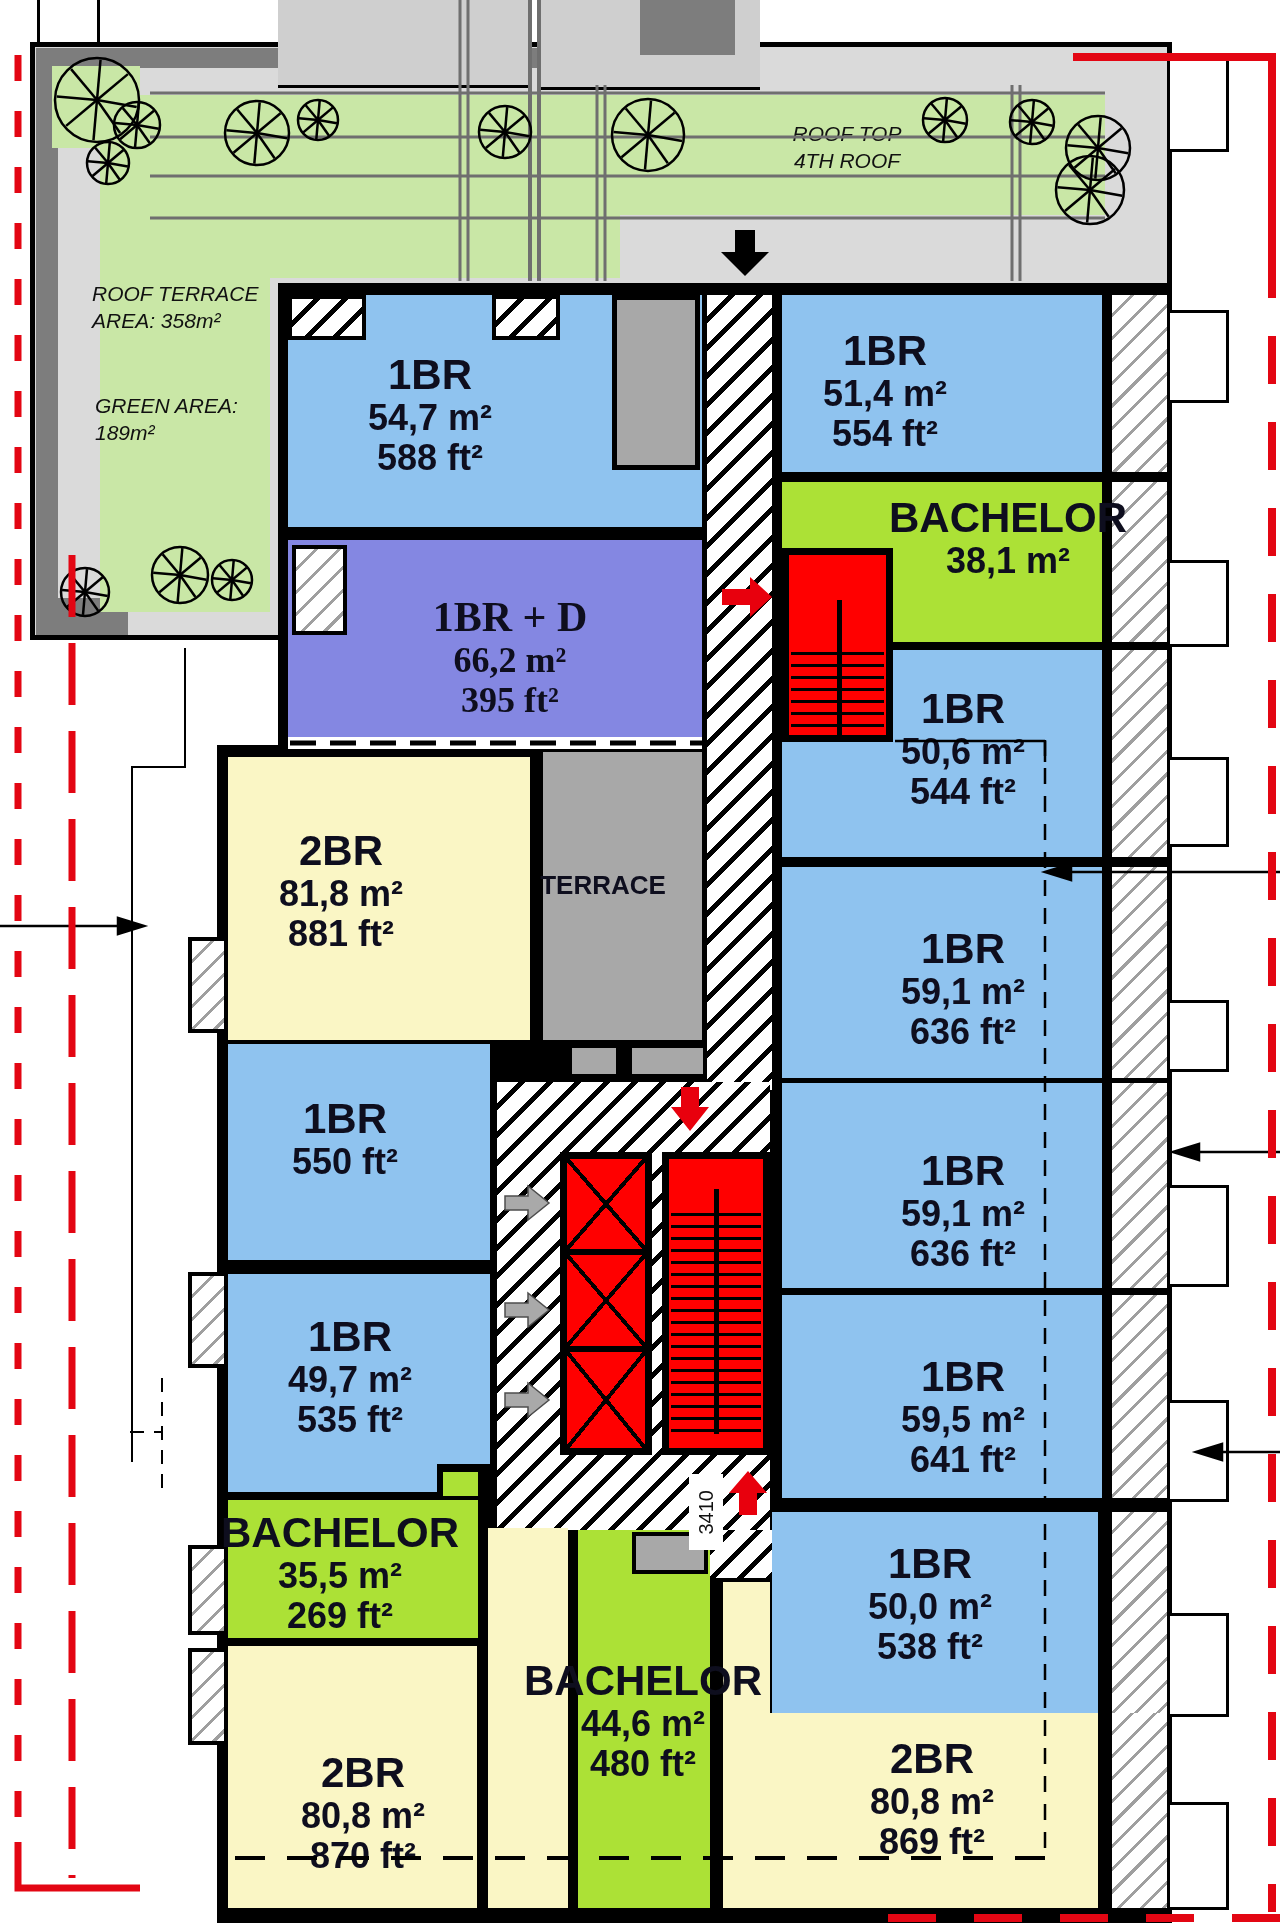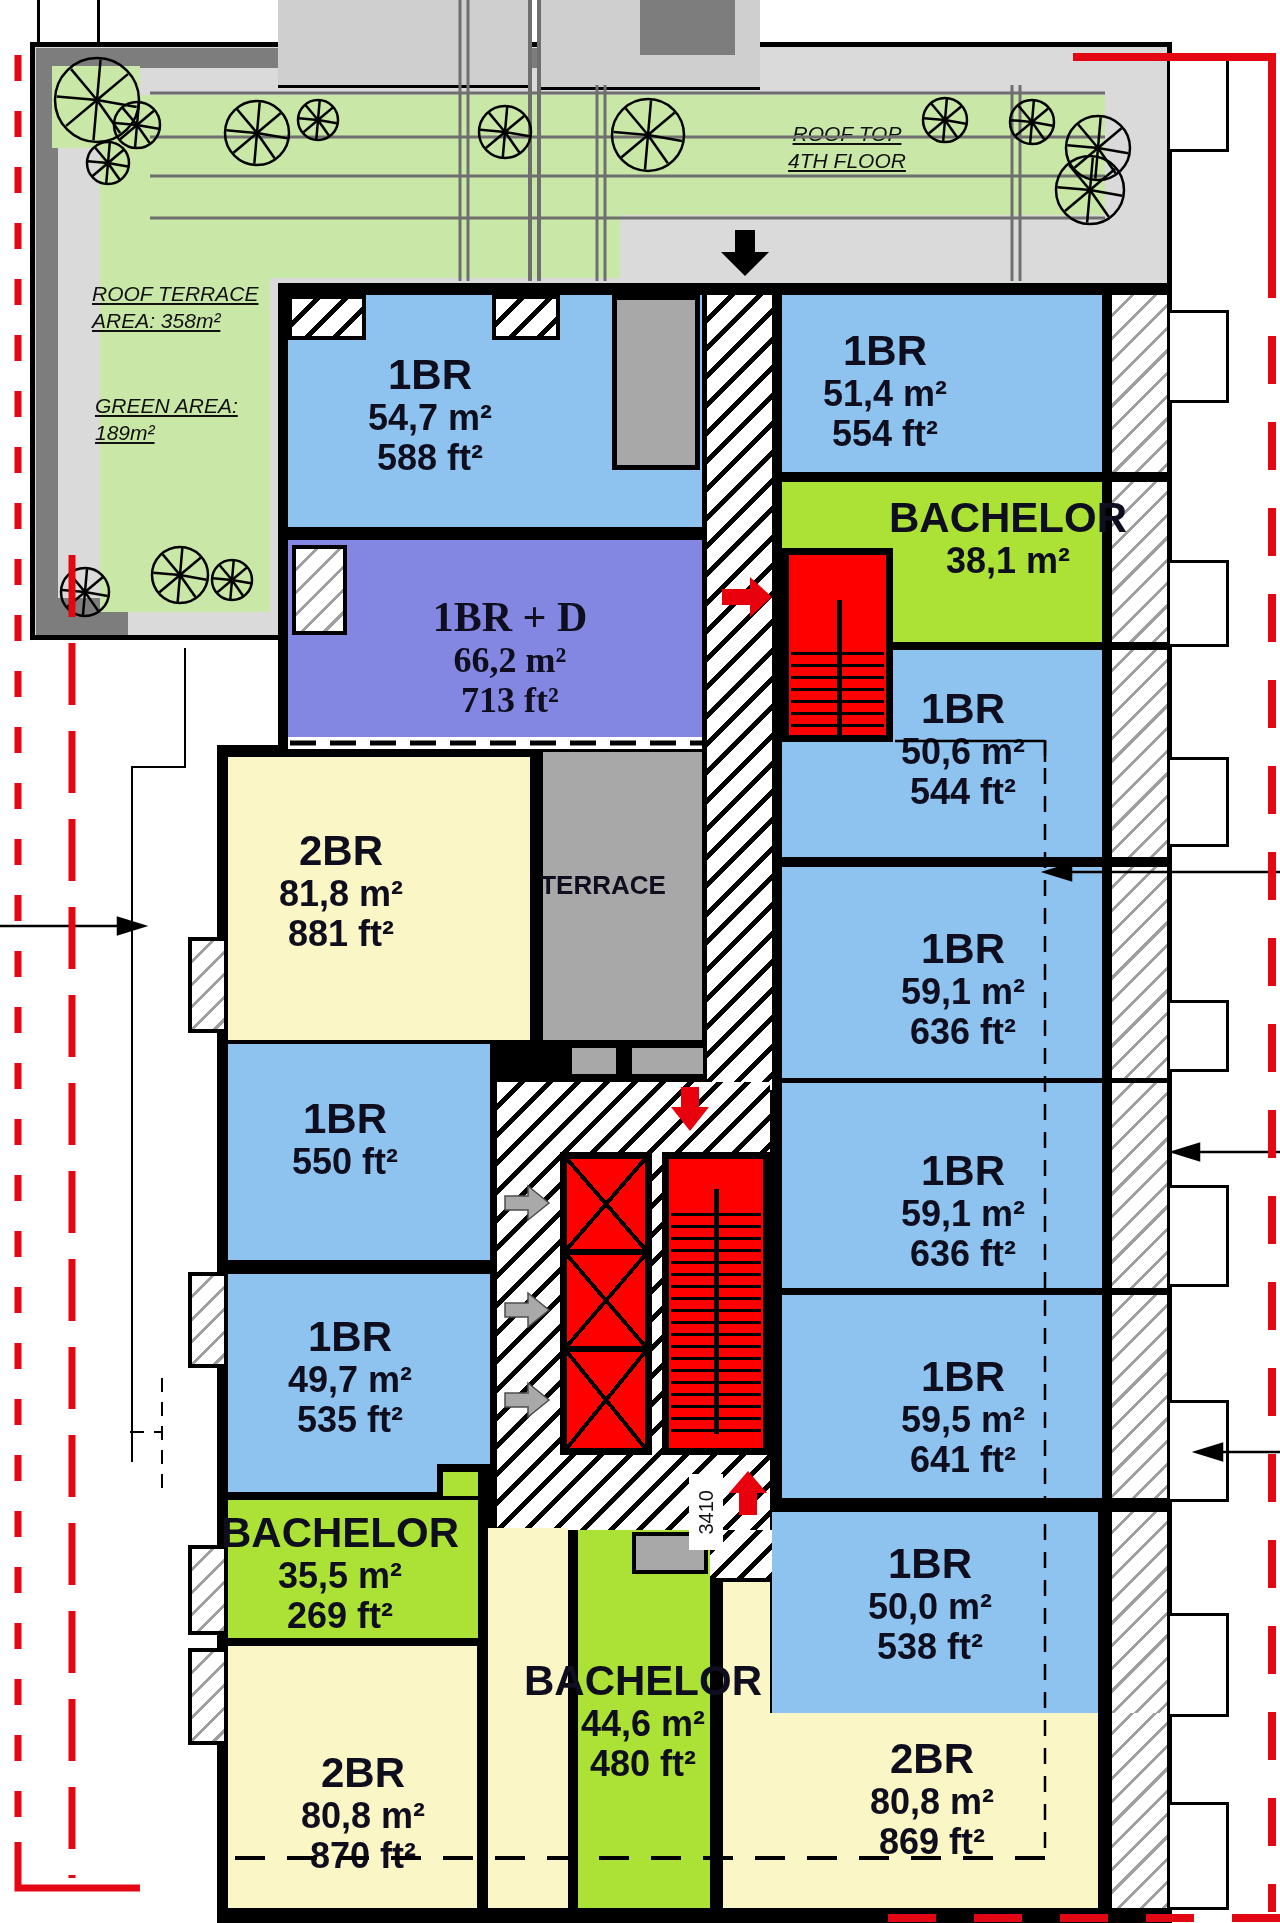--- a/index.html
+++ b/index.html
@@ -16,21 +16,21 @@
   .u-yellow{background:var(--unit-2br-yellow,#FAF6C5);}
   .u-green{background:var(--unit-bachelor-green,#ACE136);}
   .u-gray{background:var(--locker-gray,#A8A8A8);}
   .red{background:var(--stair-red,#f00);}
   .hatchC{background:repeating-linear-gradient(135deg,#fff 0 15px,#000 15px 20px);}
   .hatchB{background:repeating-linear-gradient(135deg,#fff 0 13px,#9f9f9f 13px 16px);}
   .bay{background:#fff;border:3px solid #000;}
   .label{position:absolute;text-align:center;font-weight:bold;color:#0e0e1e;white-space:nowrap;}
   .l1{font-size:42px;line-height:46px;}
   .l2{font-size:36px;line-height:40px;}
-  .itxt{position:absolute;font-style:italic;font-size:21px;line-height:27px;color:#111;font-weight:500;text-decoration:underline;}
+  .itxt{position:absolute;font-style:italic;font-size:21px;line-height:27px;color:#111;font-weight:500;}
   .treads{background:repeating-linear-gradient(180deg,transparent 0 9px,#000 9px 12px);}
   .elevcell{position:relative;width:100%;height:33.33%;box-sizing:border-box;border-bottom:6px solid #000;
     background:
       linear-gradient(to top right,transparent calc(50% - 2px),#000 calc(50% - 2px) calc(50% + 2px),transparent calc(50% + 2px)),
       linear-gradient(to bottom right,transparent calc(50% - 2px),#000 calc(50% - 2px) calc(50% + 2px),transparent calc(50% + 2px)),
       var(--stair-red,#f00);}
   .elevcell:last-child{border-bottom:none;}
   .dimv{writing-mode:vertical-rl;transform:rotate(180deg);font-size:20px;color:#111;}
   svg{display:block;}
 </style>
@@ -59,21 +59,21 @@
   <div class="itxt" style="left:92px;top:280px;">
     <div>ROOF TERRACE</div>
     <div>AREA: 358m²</div>
   </div>
   <div class="itxt" style="left:95px;top:392px;">
     <div>GREEN AREA:</div>
     <div>189m²</div>
   </div>
   <div class="itxt" style="left:747px;top:120px;width:200px;text-align:center;">
     <div>ROOF TOP</div>
-    <div>4TH FLOOR</div>
+    <div>4TH ROOF</div>
   </div>
 
   <div class="abs wallbase" style="left:278px;top:283px;width:894px;height:1640px;"></div>
   <div class="abs wallbase" style="left:217px;top:745px;width:61px;height:1178px;"></div>
 
   <div class="abs hatchC" style="left:707px;top:295px;width:65px;height:795px;"></div>
   <div class="abs hatchC" style="left:497px;top:1082px;width:273px;height:448px;"></div>
   <div class="abs hatchC" style="left:707px;top:1530px;width:65px;height:48px;"></div>
 
   <div class="abs u-blue" style="left:288px;top:295px;width:414px;height:232px;"></div>
@@ -174,21 +174,21 @@
       <div class="l2">51,4 m²</div>
       <div class="l2">554 ft²</div>
   </div>
   <div class="label" style="left:788px;top:495px;width:440px;">
     <div class="l1">BACHELOR</div>
       <div class="l2">38,1 m²</div>
   </div>
   <div class="label" style="left:350px;top:594px;width:320px;font-family:Liberation Serif, serif;">
     <div class="l1">1BR + D</div>
       <div class="l2">66,2 m²</div>
-      <div class="l2">713 ft²</div>
+      <div class="l2">395 ft²</div>
   </div>
   <div class="label" style="left:823px;top:686px;width:280px;">
     <div class="l1">1BR</div>
       <div class="l2">50,6 m²</div>
       <div class="l2">544 ft²</div>
   </div>
   <div class="label" style="left:201px;top:828px;width:280px;">
     <div class="l1">2BR</div>
       <div class="l2">81,8 m²</div>
       <div class="l2">881 ft²</div>

